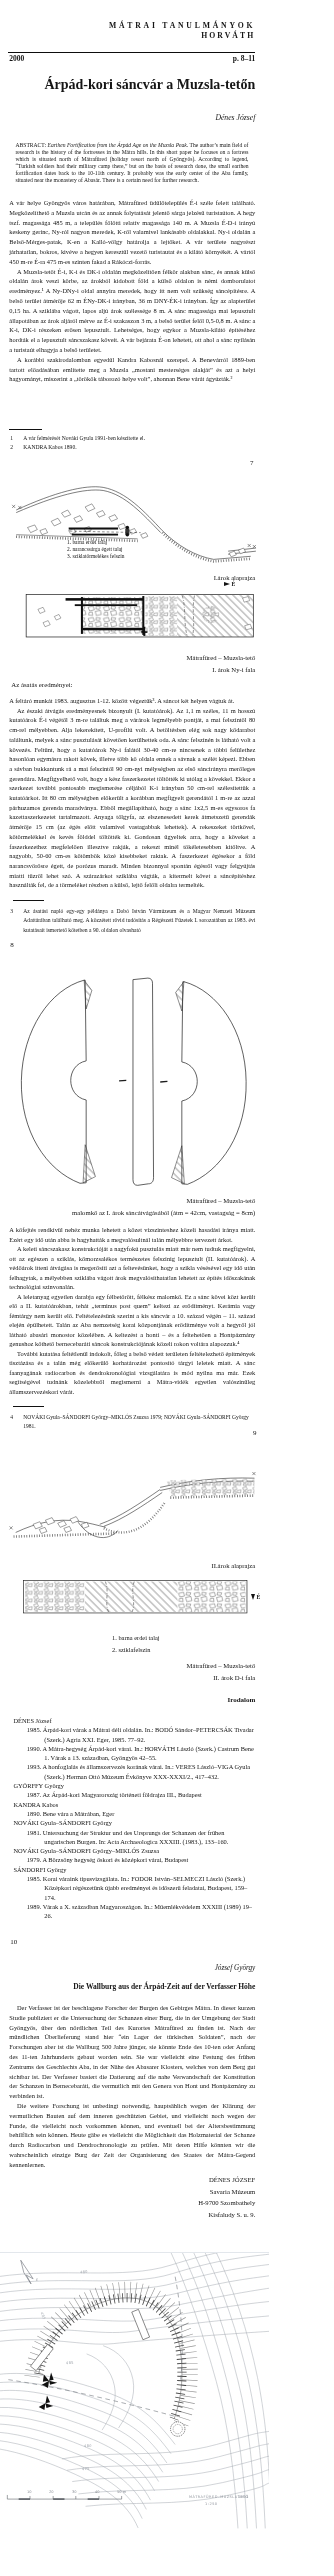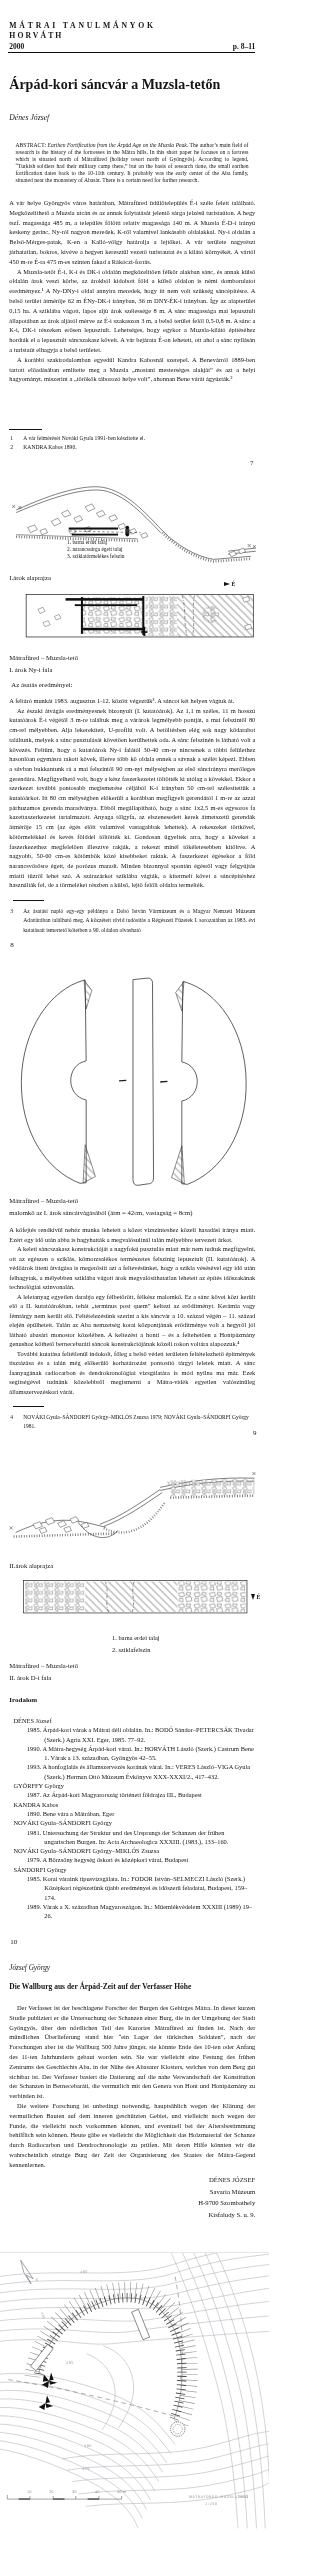--- a/index.html
+++ b/index.html
@@ -1,27 +1,27 @@
 <!DOCTYPE html>
 <html style="font-size:8.2px"><head>
 <meta charset="utf-8">
 <style>
   html,body{margin:0;padding:0}
   body{width:335px;height:2782px;position:relative;background:#ffffff;
        font-family:"Liberation Serif","DejaVu Serif",serif;color:#151515;
        -webkit-font-smoothing:antialiased}
   .abs{position:absolute}
-  .center{text-align:left}
+  .center{text-align:right}
   .just{text-align:justify}
   .col{left:9.3px;width:246px}
   p{margin:0;text-indent:7.7px}
   p.noind{text-indent:0}
   .jh1{top:21px;font-weight:bold;font-size:7.7px;letter-spacing:2.8px;white-space:nowrap}
   .jh2{top:31px;font-weight:bold;font-size:7.7px;letter-spacing:2.1px}
-  .meta{top:42px;font-weight:bold;font-size:7.5px}
+  .meta{top:54px;font-weight:bold;font-size:7.5px}
   .rule{top:52px;left:7.7px;width:247px;border-top:1.1px solid #0d0d0d}
   .title{top:77px;font-weight:bold;font-size:14px}
   .author{top:113px;font-style:italic;font-size:7.7px}
   .abstract{top:142px;left:15.5px;width:233px;font-size:5.6px;line-height:7px}
   .body{font-size:6.4px;line-height:9.8px}
   .b3{line-height:9.5px}
   .fnrule{border-top:0.7px solid #111;height:0}
   .fn{position:relative;padding-left:14px;font-size:5.6px;line-height:8.5px}
   .fn .num{position:absolute;left:1px;top:0;text-indent:0}
   .fnblock{font-size:5.6px;line-height:9.3px}

